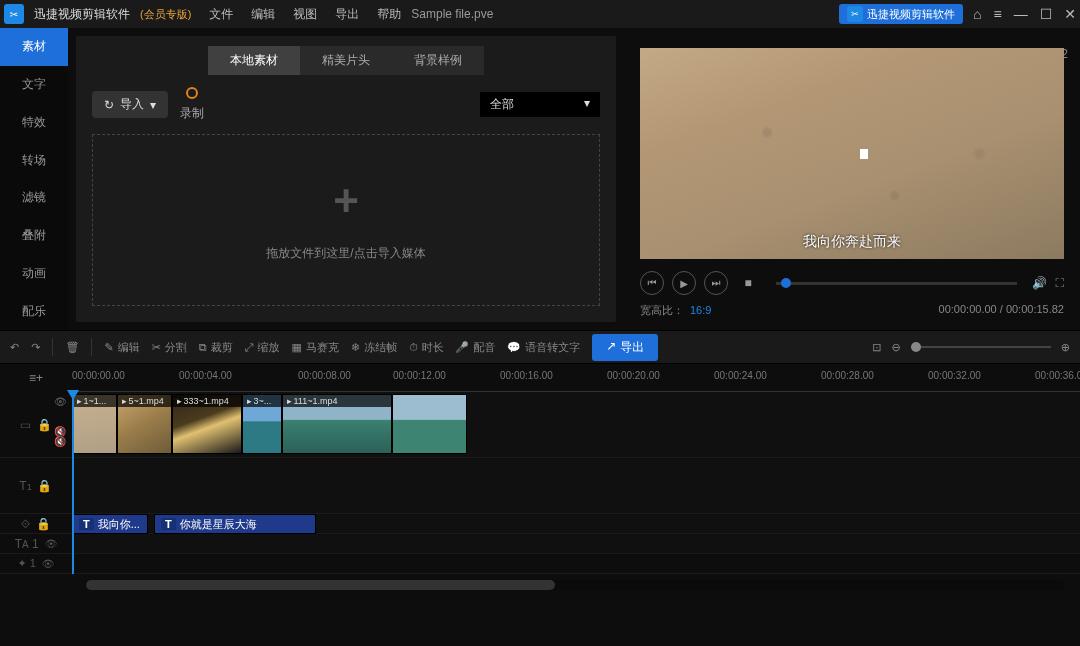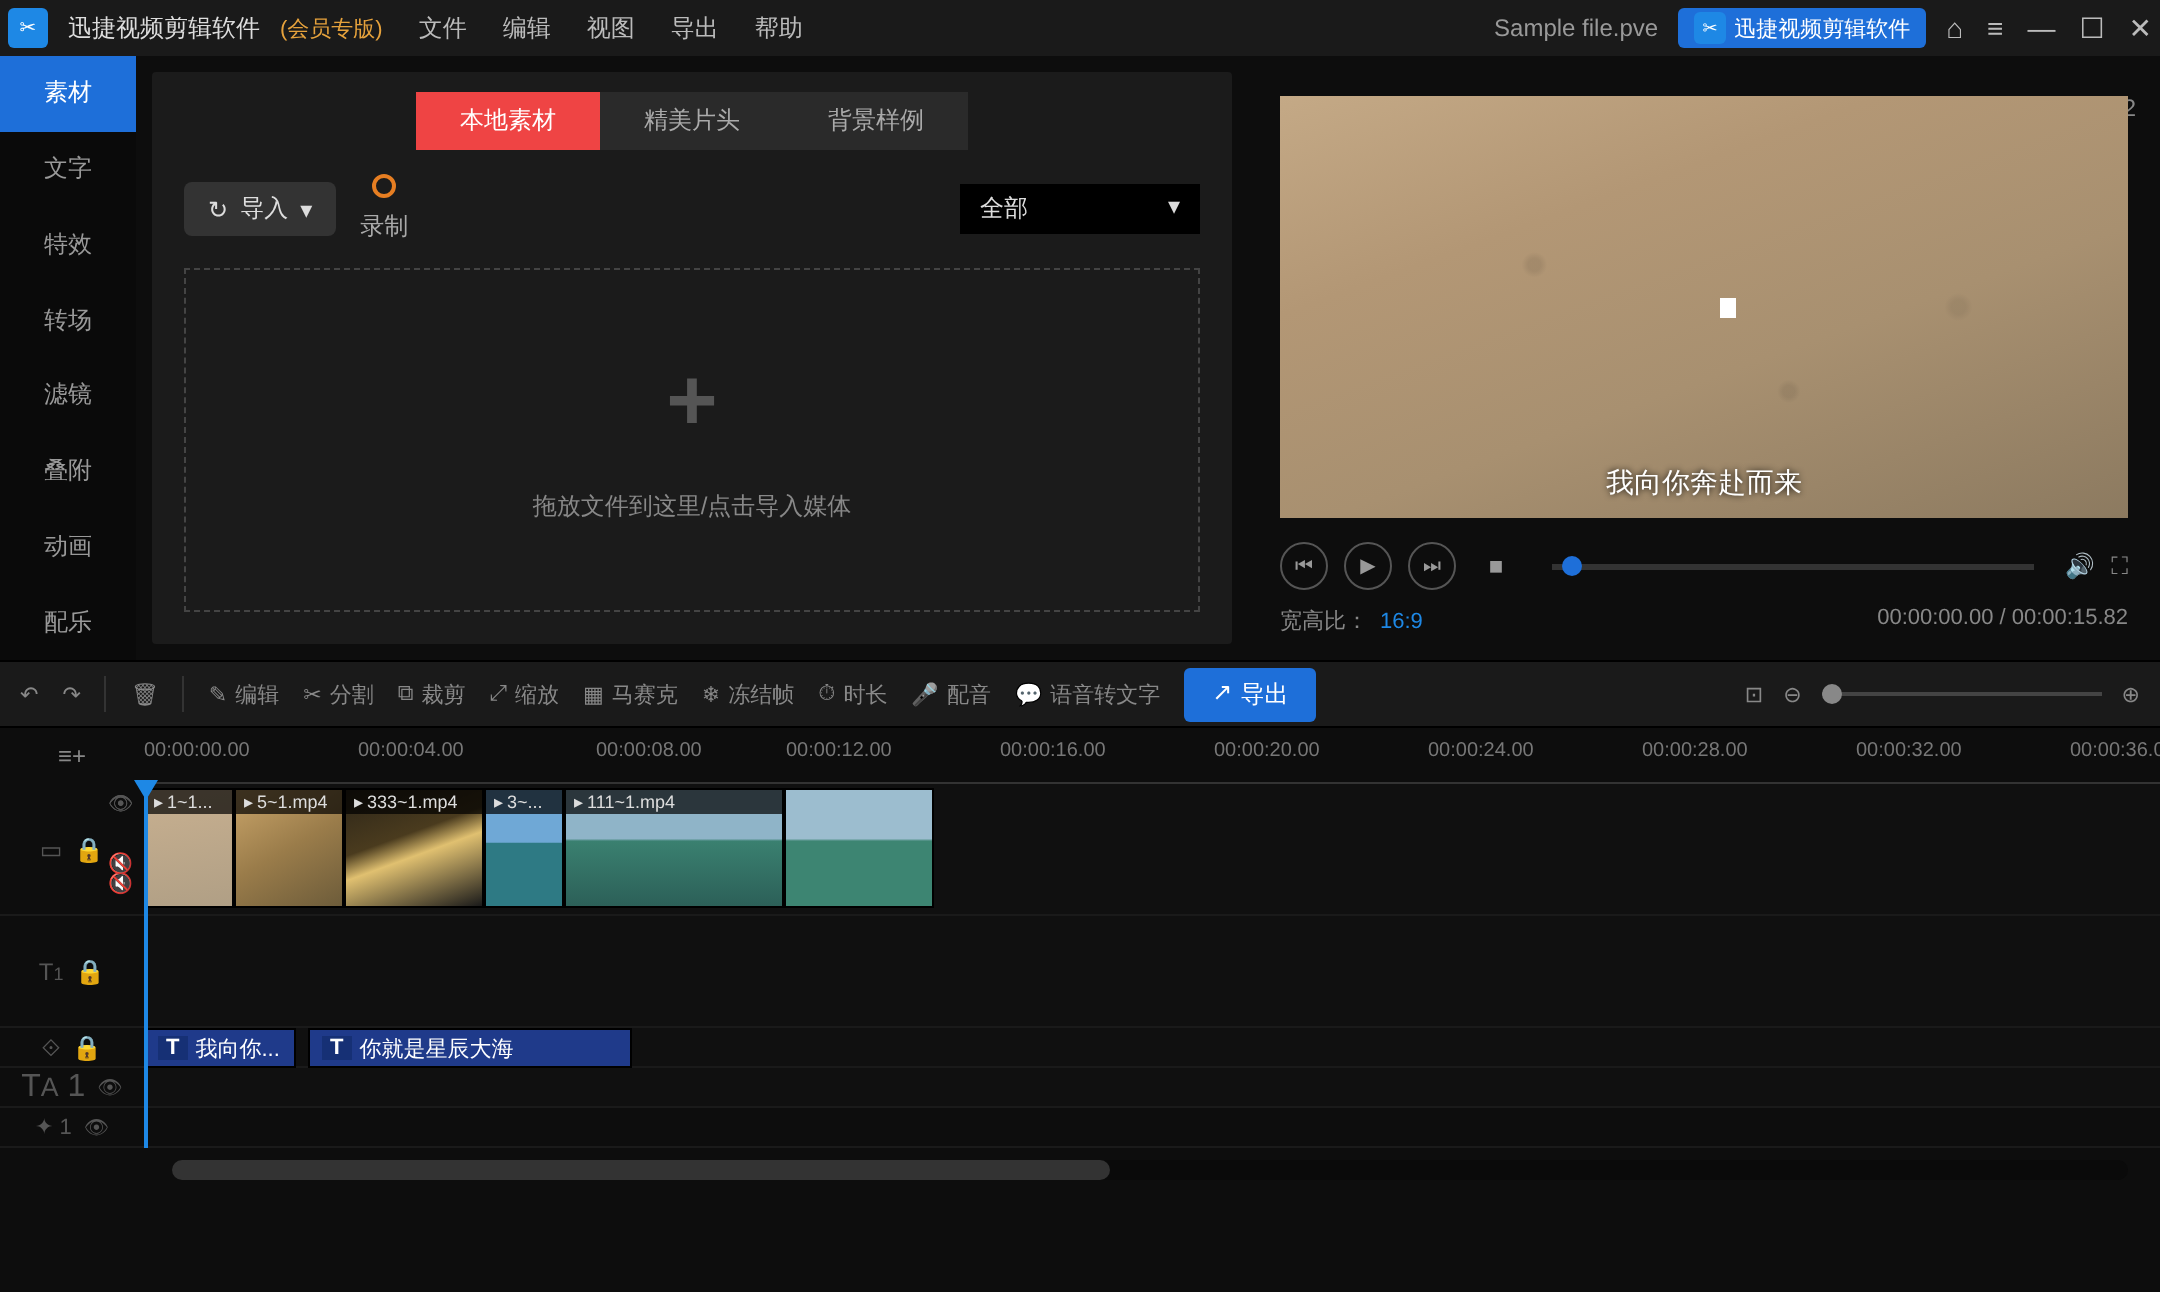--- a/index.html
+++ b/index.html
@@ -3,35 +3,35 @@
 <meta charset="utf-8">
 <style>
 * { margin: 0; padding: 0; box-sizing: border-box; font-family: "Microsoft YaHei", Arial, sans-serif; }
 body { background: #0d0d0d; color: #aaa; font-size: 12px; width: 1080px; height: 646px; overflow: hidden; user-select: none; }
 .titlebar { height: 28px; background: #1a1a1a; display: flex; align-items: center; padding: 0 4px; gap: 10px; }
 .app-icon { width: 20px; height: 20px; background: #1e88e5; border-radius: 3px; display: flex; align-items: center; justify-content: center; color: #fff; font-size: 10px; }
 .app-name { color: #ddd; font-size: 12px; }
 .edition { color: #e6a23c; font-size: 11px; }
 .menubar { display: flex; gap: 18px; margin-left: 8px; }
 .menubar span { color: #bbb; cursor: pointer; }
-.file-name { flex: 1; text-align: right; color: #999; }
+.file-name { flex: 1; text-align: left; color: #999; }
 .window-controls { display: flex; gap: 12px; align-items: center; color: #bbb; }
 .window-controls span { cursor: pointer; font-size: 14px; }
 .update-chip { background: #1e6fd9; color: #fff; padding: 2px 8px; border-radius: 3px; display: flex; align-items: center; gap: 4px; font-size: 11px; }
 .save-time { position: absolute; right: 12px; top: 46px; font-size: 12px; color: #888; }
 
 .upper { display: flex; height: 302px; }
 .side-cats { width: 68px; background: #0a0a0a; display: flex; flex-direction: column; }
 .cat { height: 50px; display: flex; align-items: center; justify-content: center; color: #999; cursor: pointer; }
 .cat.active { background: #1e6fd9; color: #fff; }
 
 .media-panel { width: 540px; background: #1b1b1b; padding: 10px 16px 16px 16px; margin: 8px; border-radius: 2px; display: flex; flex-direction: column; }
 .media-tabs { display: flex; justify-content: center; gap: 0; margin-bottom: 12px; }
 .media-tab { padding: 6px 22px; background: #2a2a2a; color: #aaa; cursor: pointer; }
-.media-tab.active { background: #ef4444; color: #fff; }
+.media-tab.active { background: #404040; color: #fff; }
 .import-row { display: flex; align-items: center; gap: 12px; margin-bottom: 12px; }
 .import-btn { background: #333; color: #ddd; padding: 5px 12px; border-radius: 4px; display: flex; align-items: center; gap: 6px; cursor: pointer; }
 .record { display: flex; align-items: center; gap: 6px; flex-direction: column; }
 .record-dot { width: 12px; height: 12px; border: 2px solid #e67e22; border-radius: 50%; }
 .filter-dd { margin-left: auto; background: #000; color: #ddd; padding: 4px 10px; width: 120px; display: flex; justify-content: space-between; cursor: pointer; }
 .drop-zone { flex: 1; border: 1px dashed #444; display: flex; flex-direction: column; align-items: center; justify-content: center; color: #888; gap: 22px; }
 .plus { font-size: 44px; color: #555; font-weight: bold; line-height: 1; }
 
 .preview-panel { flex: 1; background: #0d0d0d; padding: 12px 16px; display: flex; flex-direction: column; }
 .preview-video { position: relative; background: linear-gradient(160deg, #c4a986 0%, #b39775 30%, #a89070 60%, #8c7a60 100%); flex: 1; margin: 8px 0 12px 0; }
@@ -270,21 +270,21 @@
           </div>
           <div class="text-clip" style="position: absolute; left: 82px; width: 162px;">
             <span class="T">T</span>
             <span>你就是星辰大海</span>
           </div>
         </div>
     </div>
 
     <div class="track-sm">
       <div class="track-head">
-        <span style="font-size:16px">T<small>A</small> <span>1</span></span>
+        <span style="font-size:12px">T<small>A</small> <span>1</span></span>
         <span style="font-size:10px">👁</span>
       </div>
       <div class="track-body"></div>
     </div>
 
     <div class="track-sm">
       <div class="track-head">
         <span style="font-size:11px">✦ <span>1</span></span>
         <span style="font-size:10px">👁</span>
       </div>

